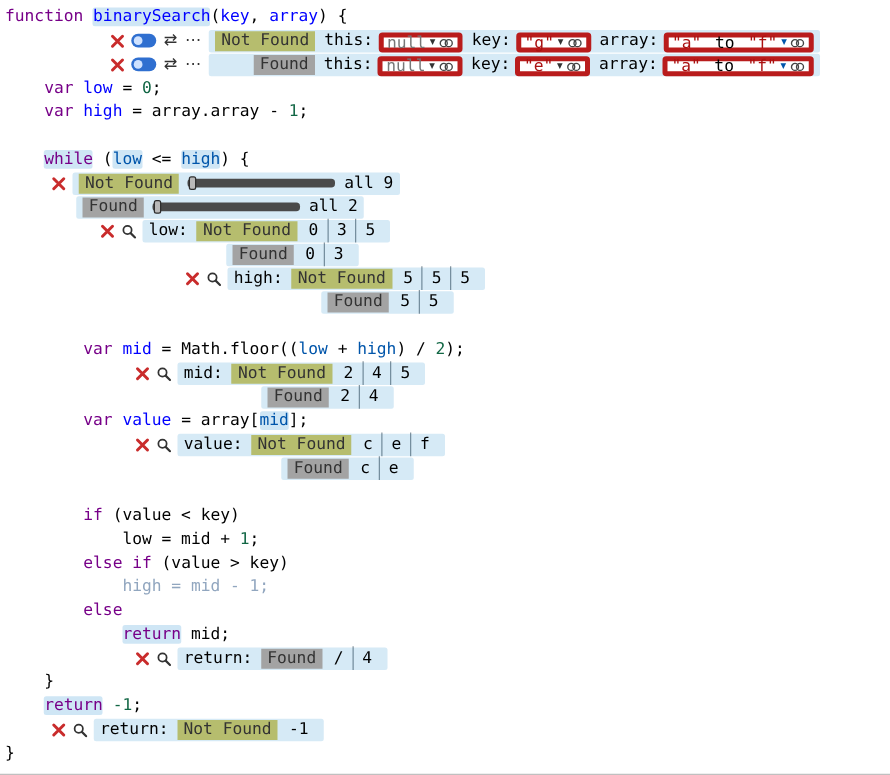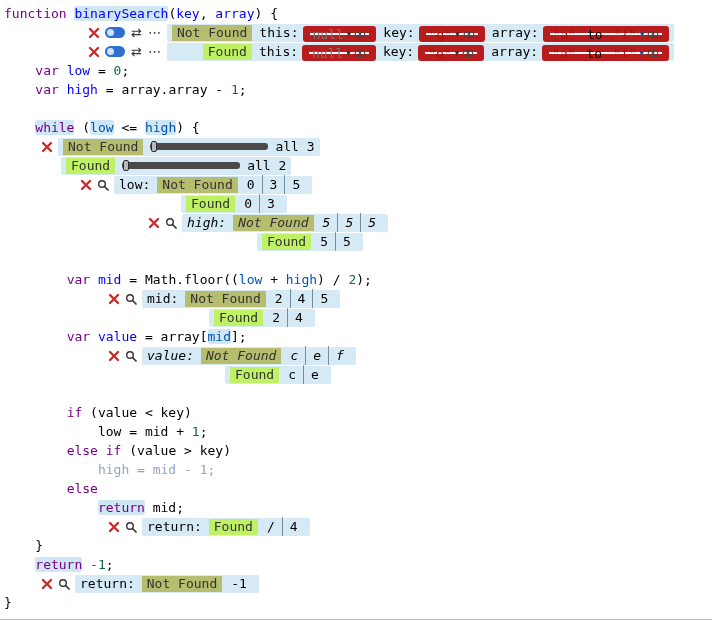--- a/index.html
+++ b/index.html
@@ -31,27 +31,27 @@
   .ctrl{display:inline-flex;align-items:center;margin-right:5px;cursor:pointer}
   .icon-btn{width:12px;justify-content:center}
   .toggle{width:20px;height:11px;background:#2f6fd0;border-radius:6px;position:relative;display:inline-block;margin-right:6px;flex:none}
   .knob{position:absolute;left:2px;top:2px;width:7px;height:7px;background:#cfe2ff;border-radius:50%}
   .ctrl-glyph{color:#333;margin-right:6px;font-family:"DejaVu Sans","Liberation Sans",sans-serif;font-size:13px;line-height:1}
 
   
   .strip{display:inline-flex;align-items:center;background:#d6eaf6;border-radius:2px;padding:1px 5px;gap:7px;height:18px;flex:none}
   .badge{padding:0 5px;color:#333;height:16px;display:inline-flex;align-items:center;flex:none}
   .nf{background:#b6bd6e}
-  .found{background:#bef264}
+  .found{background:#a3a3a3}
   .badge-slot{display:inline-flex;justify-content:flex-end;min-width:80px}
 
   
   .arg{display:inline-flex;align-items:flex-end;gap:4px}
   .arg-label{color:#000}
-  .dd{display:inline-flex;align-items:center;gap:3px;background:#fff;border:7px solid #b91c1c;border-radius:3px;padding:0 3px;height:16px;cursor:pointer}
+  .dd{display:inline-flex;align-items:center;gap:3px;background:#fff;border:4px solid #b91c1c;border-radius:3px;padding:0 3px;height:16px;cursor:pointer}
   .caret{font-size:9px;color:#333;line-height:1;font-family:"DejaVu Sans",sans-serif}
   .caret.blue{color:#0055aa}
   .linkwrap{display:inline-flex;align-items:center}
 
   
   .cells{display:inline-flex;align-items:center}
   .cell{padding:0 7px;border-left:1px solid rgba(20,50,70,.5)}
   .cell:first-child{border-left:none;padding-left:2px}
 
   
@@ -87,47 +87,47 @@
               </svg></span></span></span><span class="arg"><span class="arg-label">array:</span><span class="dd"><span class="tok tk-str">"a"</span><span class="tok tk-pl"> to </span><span class="tok tk-str">"f"</span><span class="caret blue">▾</span><span class="linkwrap"><svg width="12" height="9" viewBox="0 0 12 9">
                 <circle cx="4" cy="4.5" r="2.8" stroke="#444" stroke-width="1.1" fill="none"></circle>
                 <circle cx="8" cy="4.5" r="2.8" stroke="#444" stroke-width="1.1" fill="none"></circle>
               </svg></span></span></span></span></div>
     <div class="line code-line"><span class="tok tk-pl">    </span><span class="tok tk-kw">var </span><span class="tok tk-def">low</span><span class="tok tk-pl"> = </span><span class="tok tk-num">0</span><span class="tok tk-pl">;</span></div>
     <div class="line code-line"><span class="tok tk-pl">    </span><span class="tok tk-kw">var </span><span class="tok tk-def">high</span><span class="tok tk-pl"> = </span><span class="tok tk-pl">array.array - </span><span class="tok tk-num">1</span><span class="tok tk-pl">;</span></div>
     <div class="line blank"></div>
     <div class="line code-line"><span class="tok tk-pl">    </span><span class="tok tk-kw hl">while</span><span class="tok tk-pl"> (</span><span class="tok tk-var2 hl">low</span><span class="tok tk-pl"> &lt;= </span><span class="tok tk-var2 hl">high</span><span class="tok tk-pl">) {</span></div>
     <div class="line widget-row" style="margin-left: 37px;"><span class="ctrl icon-btn"><svg width="12" height="12" viewBox="0 0 12 12">
           <path d="M2 2 L10 10 M10 2 L2 10" stroke="#c92c2c" stroke-width="2.4" stroke-linecap="round" fill="none"></path>
-        </svg></span><span class="strip"><span class="badge nf">Not Found</span><span class="slider-track"><span class="slider-handle"></span></span><span class="slider-label">all 3</span></span></div>
+        </svg></span><span class="strip"><span class="badge nf">Not Found</span><span class="slider-track"><span class="slider-handle"></span></span><span class="slider-label">all 9</span></span></div>
     <div class="line widget-row" style="margin-left: 57px;"><span class="strip"><span class="badge found">Found</span><span class="slider-track"><span class="slider-handle"></span></span><span class="slider-label">all 2</span></span></div>
     <div class="line widget-row" style="margin-left: 76px;"><span class="ctrl icon-btn"><svg width="12" height="12" viewBox="0 0 12 12">
           <path d="M2 2 L10 10 M10 2 L2 10" stroke="#c92c2c" stroke-width="2.4" stroke-linecap="round" fill="none"></path>
         </svg></span><span class="ctrl icon-btn"><svg width="12" height="12" viewBox="0 0 12 12">
           <circle cx="5" cy="5" r="3.3" stroke="#333" stroke-width="1.4" fill="none"></circle>
           <path d="M7.5 7.5 L11 11" stroke="#333" stroke-width="1.7" stroke-linecap="round"></path>
         </svg></span><span class="strip"><span class="probe-label">low:</span><span class="badge nf">Not Found</span><span class="cells"><span class="cell">0</span><span class="cell">3</span><span class="cell">5</span></span></span></div>
     <div class="line widget-row" style="margin-left: 177px;"><span class="strip"><span class="badge found">Found</span><span class="cells"><span class="cell">0</span><span class="cell">3</span></span></span></div>
-    <div class="line widget-row" style="margin-left: 144px; font-style: italic;"><span class="ctrl icon-btn"><svg width="12" height="12" viewBox="0 0 12 12">
+    <div class="line widget-row" style="margin-left: 144px;"><span class="ctrl icon-btn"><svg width="12" height="12" viewBox="0 0 12 12">
           <path d="M2 2 L10 10 M10 2 L2 10" stroke="#c92c2c" stroke-width="2.4" stroke-linecap="round" fill="none"></path>
         </svg></span><span class="ctrl icon-btn"><svg width="12" height="12" viewBox="0 0 12 12">
           <circle cx="5" cy="5" r="3.3" stroke="#333" stroke-width="1.4" fill="none"></circle>
           <path d="M7.5 7.5 L11 11" stroke="#333" stroke-width="1.7" stroke-linecap="round"></path>
         </svg></span><span class="strip"><span class="probe-label">high:</span><span class="badge nf">Not Found</span><span class="cells"><span class="cell">5</span><span class="cell">5</span><span class="cell">5</span></span></span></div>
     <div class="line widget-row" style="margin-left: 253px;"><span class="strip"><span class="badge found">Found</span><span class="cells"><span class="cell">5</span><span class="cell">5</span></span></span></div>
     <div class="line blank"></div>
     <div class="line code-line"><span class="tok tk-pl">        </span><span class="tok tk-kw">var </span><span class="tok tk-def">mid</span><span class="tok tk-pl"> = </span><span class="tok tk-pl">Math.floor((</span><span class="tok tk-var2">low</span><span class="tok tk-pl"> + </span><span class="tok tk-var2">high</span><span class="tok tk-pl">) / </span><span class="tok tk-num">2</span><span class="tok tk-pl">);</span></div>
     <div class="line widget-row" style="margin-left: 104px;"><span class="ctrl icon-btn"><svg width="12" height="12" viewBox="0 0 12 12">
           <path d="M2 2 L10 10 M10 2 L2 10" stroke="#c92c2c" stroke-width="2.4" stroke-linecap="round" fill="none"></path>
         </svg></span><span class="ctrl icon-btn"><svg width="12" height="12" viewBox="0 0 12 12">
           <circle cx="5" cy="5" r="3.3" stroke="#333" stroke-width="1.4" fill="none"></circle>
           <path d="M7.5 7.5 L11 11" stroke="#333" stroke-width="1.7" stroke-linecap="round"></path>
         </svg></span><span class="strip"><span class="probe-label">mid:</span><span class="badge nf">Not Found</span><span class="cells"><span class="cell">2</span><span class="cell">4</span><span class="cell">5</span></span></span></div>
     <div class="line widget-row" style="margin-left: 205px;"><span class="strip"><span class="badge found">Found</span><span class="cells"><span class="cell">2</span><span class="cell">4</span></span></span></div>
     <div class="line code-line"><span class="tok tk-pl">        </span><span class="tok tk-kw">var </span><span class="tok tk-def">value</span><span class="tok tk-pl"> = </span><span class="tok tk-pl">array[</span><span class="tok tk-var2 hl">mid</span><span class="tok tk-pl">];</span></div>
-    <div class="line widget-row" style="margin-left: 104px; font-style: italic;"><span class="ctrl icon-btn"><svg width="12" height="12" viewBox="0 0 12 12">
+    <div class="line widget-row" style="margin-left: 104px;"><span class="ctrl icon-btn"><svg width="12" height="12" viewBox="0 0 12 12">
           <path d="M2 2 L10 10 M10 2 L2 10" stroke="#c92c2c" stroke-width="2.4" stroke-linecap="round" fill="none"></path>
         </svg></span><span class="ctrl icon-btn"><svg width="12" height="12" viewBox="0 0 12 12">
           <circle cx="5" cy="5" r="3.3" stroke="#333" stroke-width="1.4" fill="none"></circle>
           <path d="M7.5 7.5 L11 11" stroke="#333" stroke-width="1.7" stroke-linecap="round"></path>
         </svg></span><span class="strip"><span class="probe-label">value:</span><span class="badge nf">Not Found</span><span class="cells"><span class="cell">c</span><span class="cell">e</span><span class="cell">f</span></span></span></div>
     <div class="line widget-row" style="margin-left: 221px;"><span class="strip"><span class="badge found">Found</span><span class="cells"><span class="cell">c</span><span class="cell">e</span></span></span></div>
     <div class="line blank"></div>
     <div class="line code-line"><span class="tok tk-pl">        </span><span class="tok tk-kw">if</span><span class="tok tk-pl"> (value &lt; key)</span></div>
     <div class="line code-line"><span class="tok tk-pl">            low = mid + </span><span class="tok tk-num">1</span><span class="tok tk-pl">;</span></div>
     <div class="line code-line"><span class="tok tk-pl">        </span><span class="tok tk-kw">else</span><span class="tok tk-pl"> </span><span class="tok tk-kw">if</span><span class="tok tk-pl"> (value &gt; key)</span></div>

